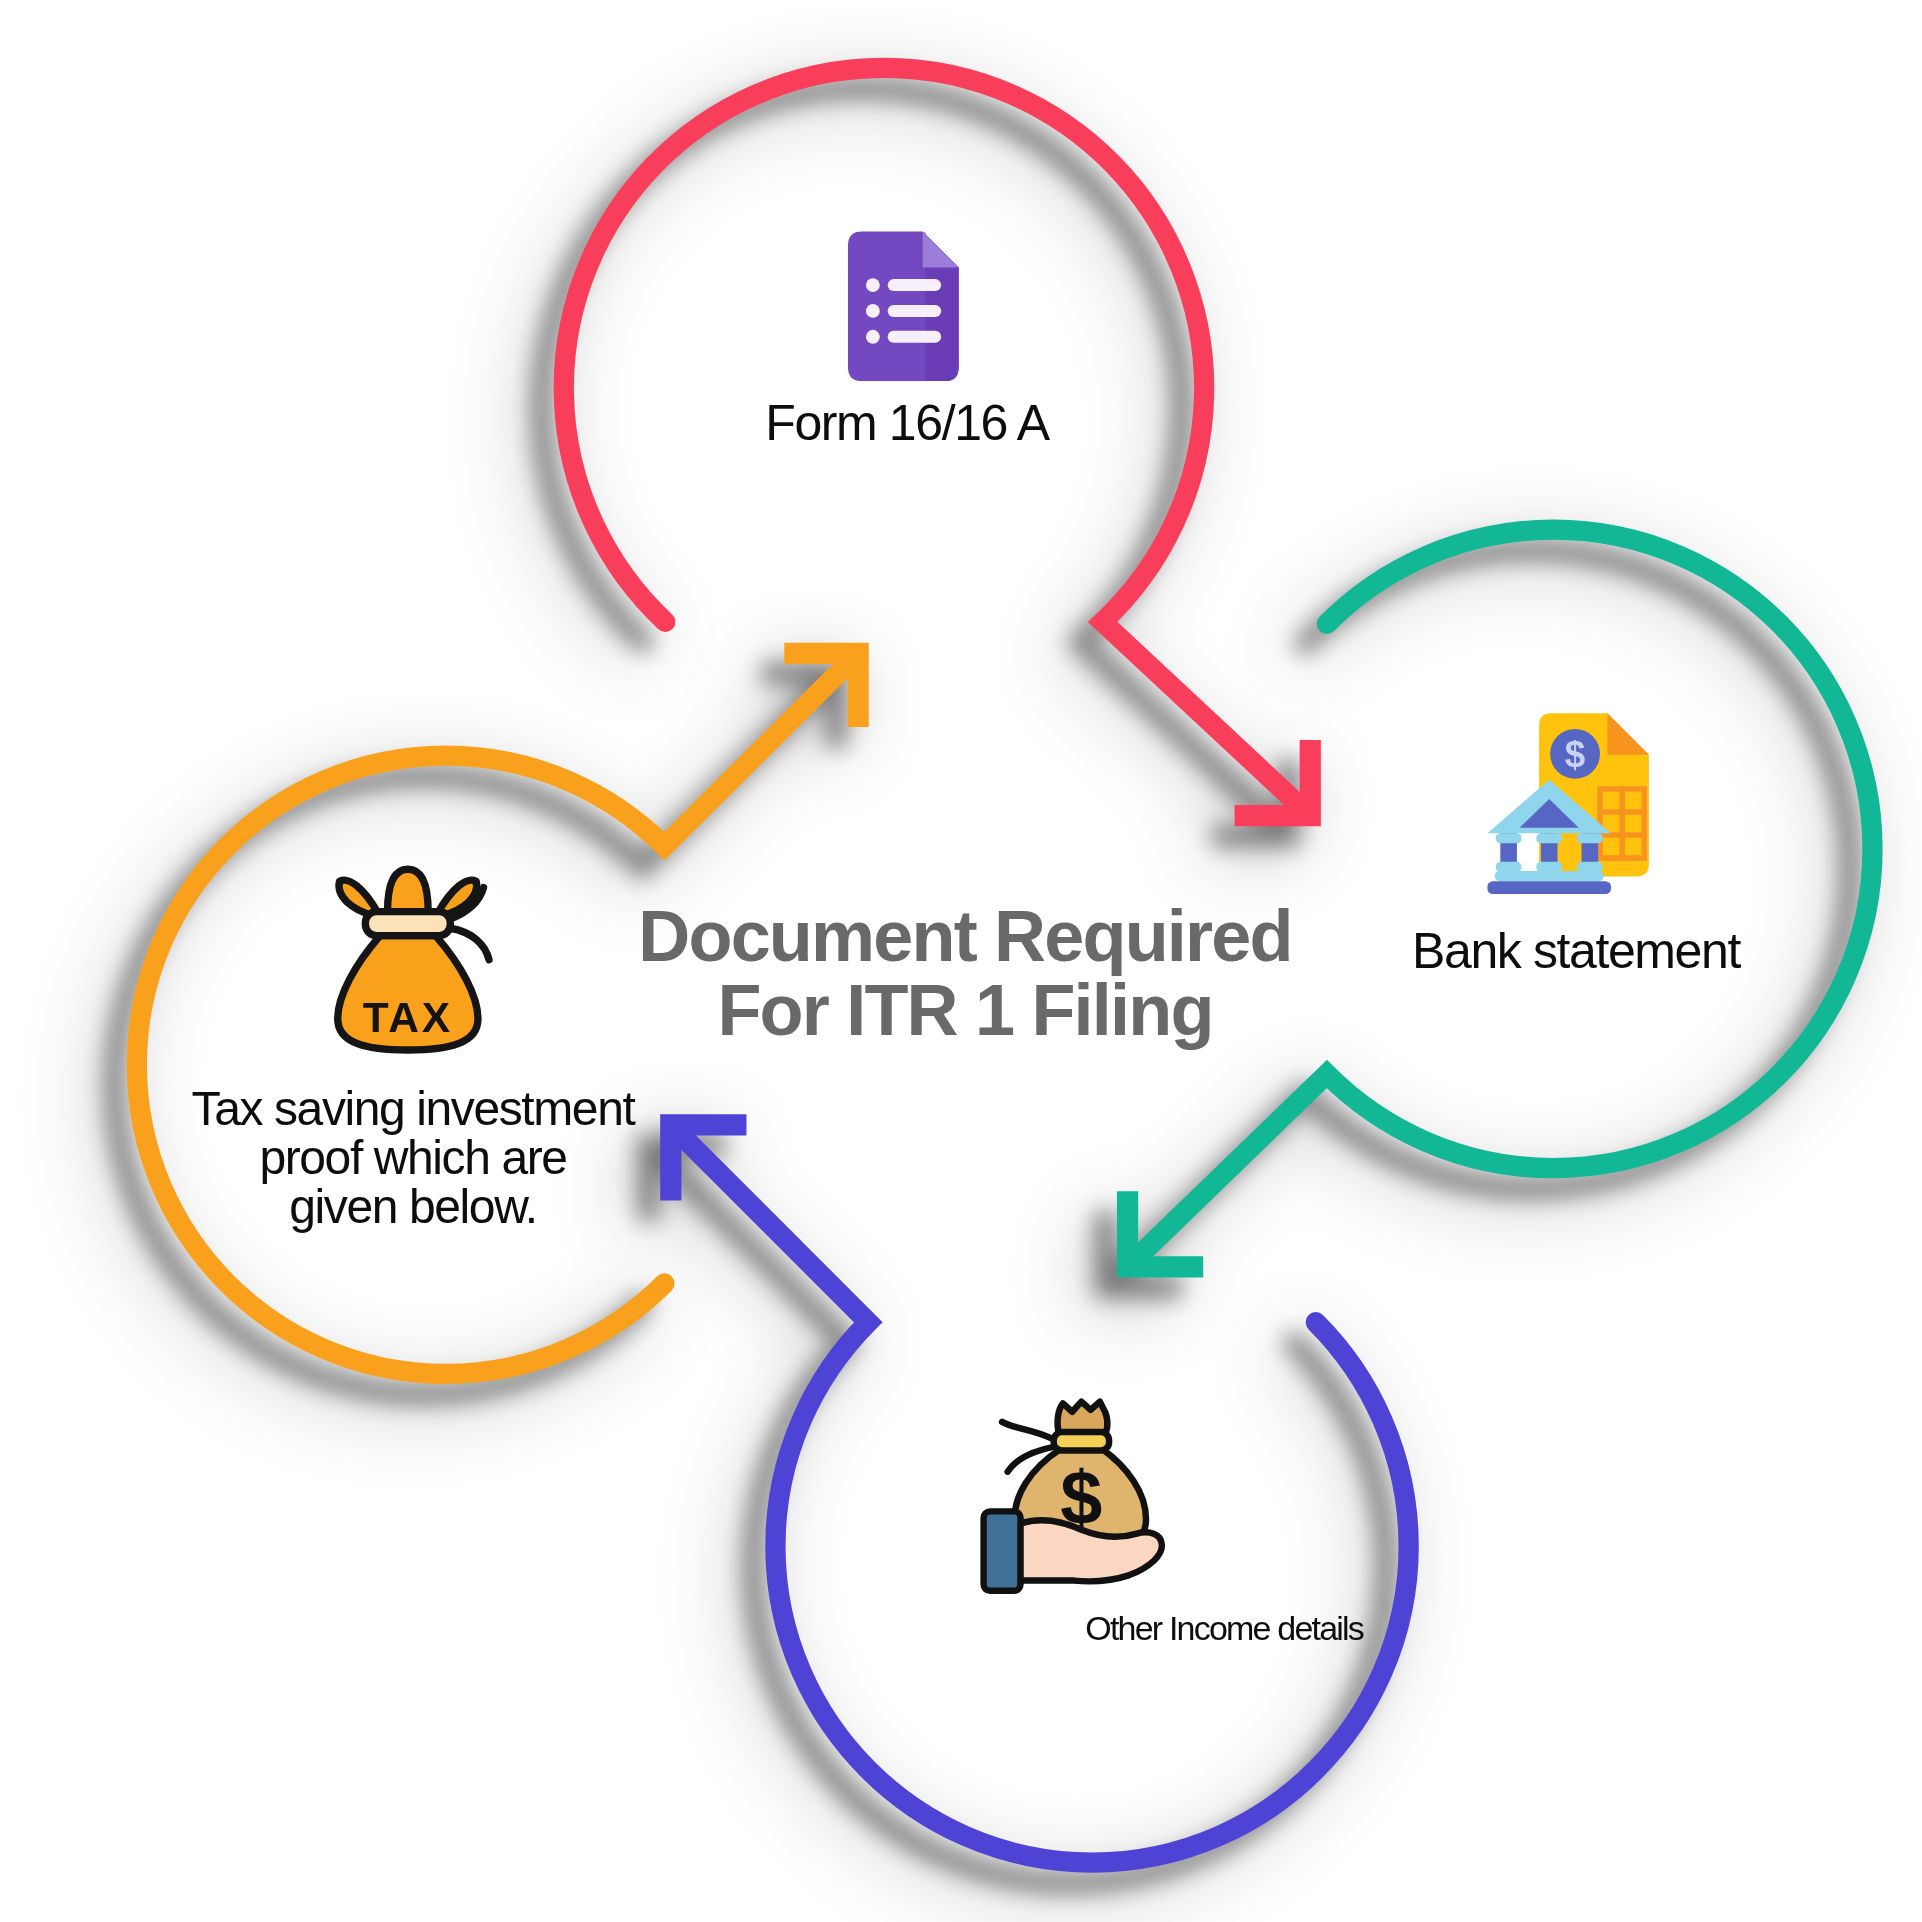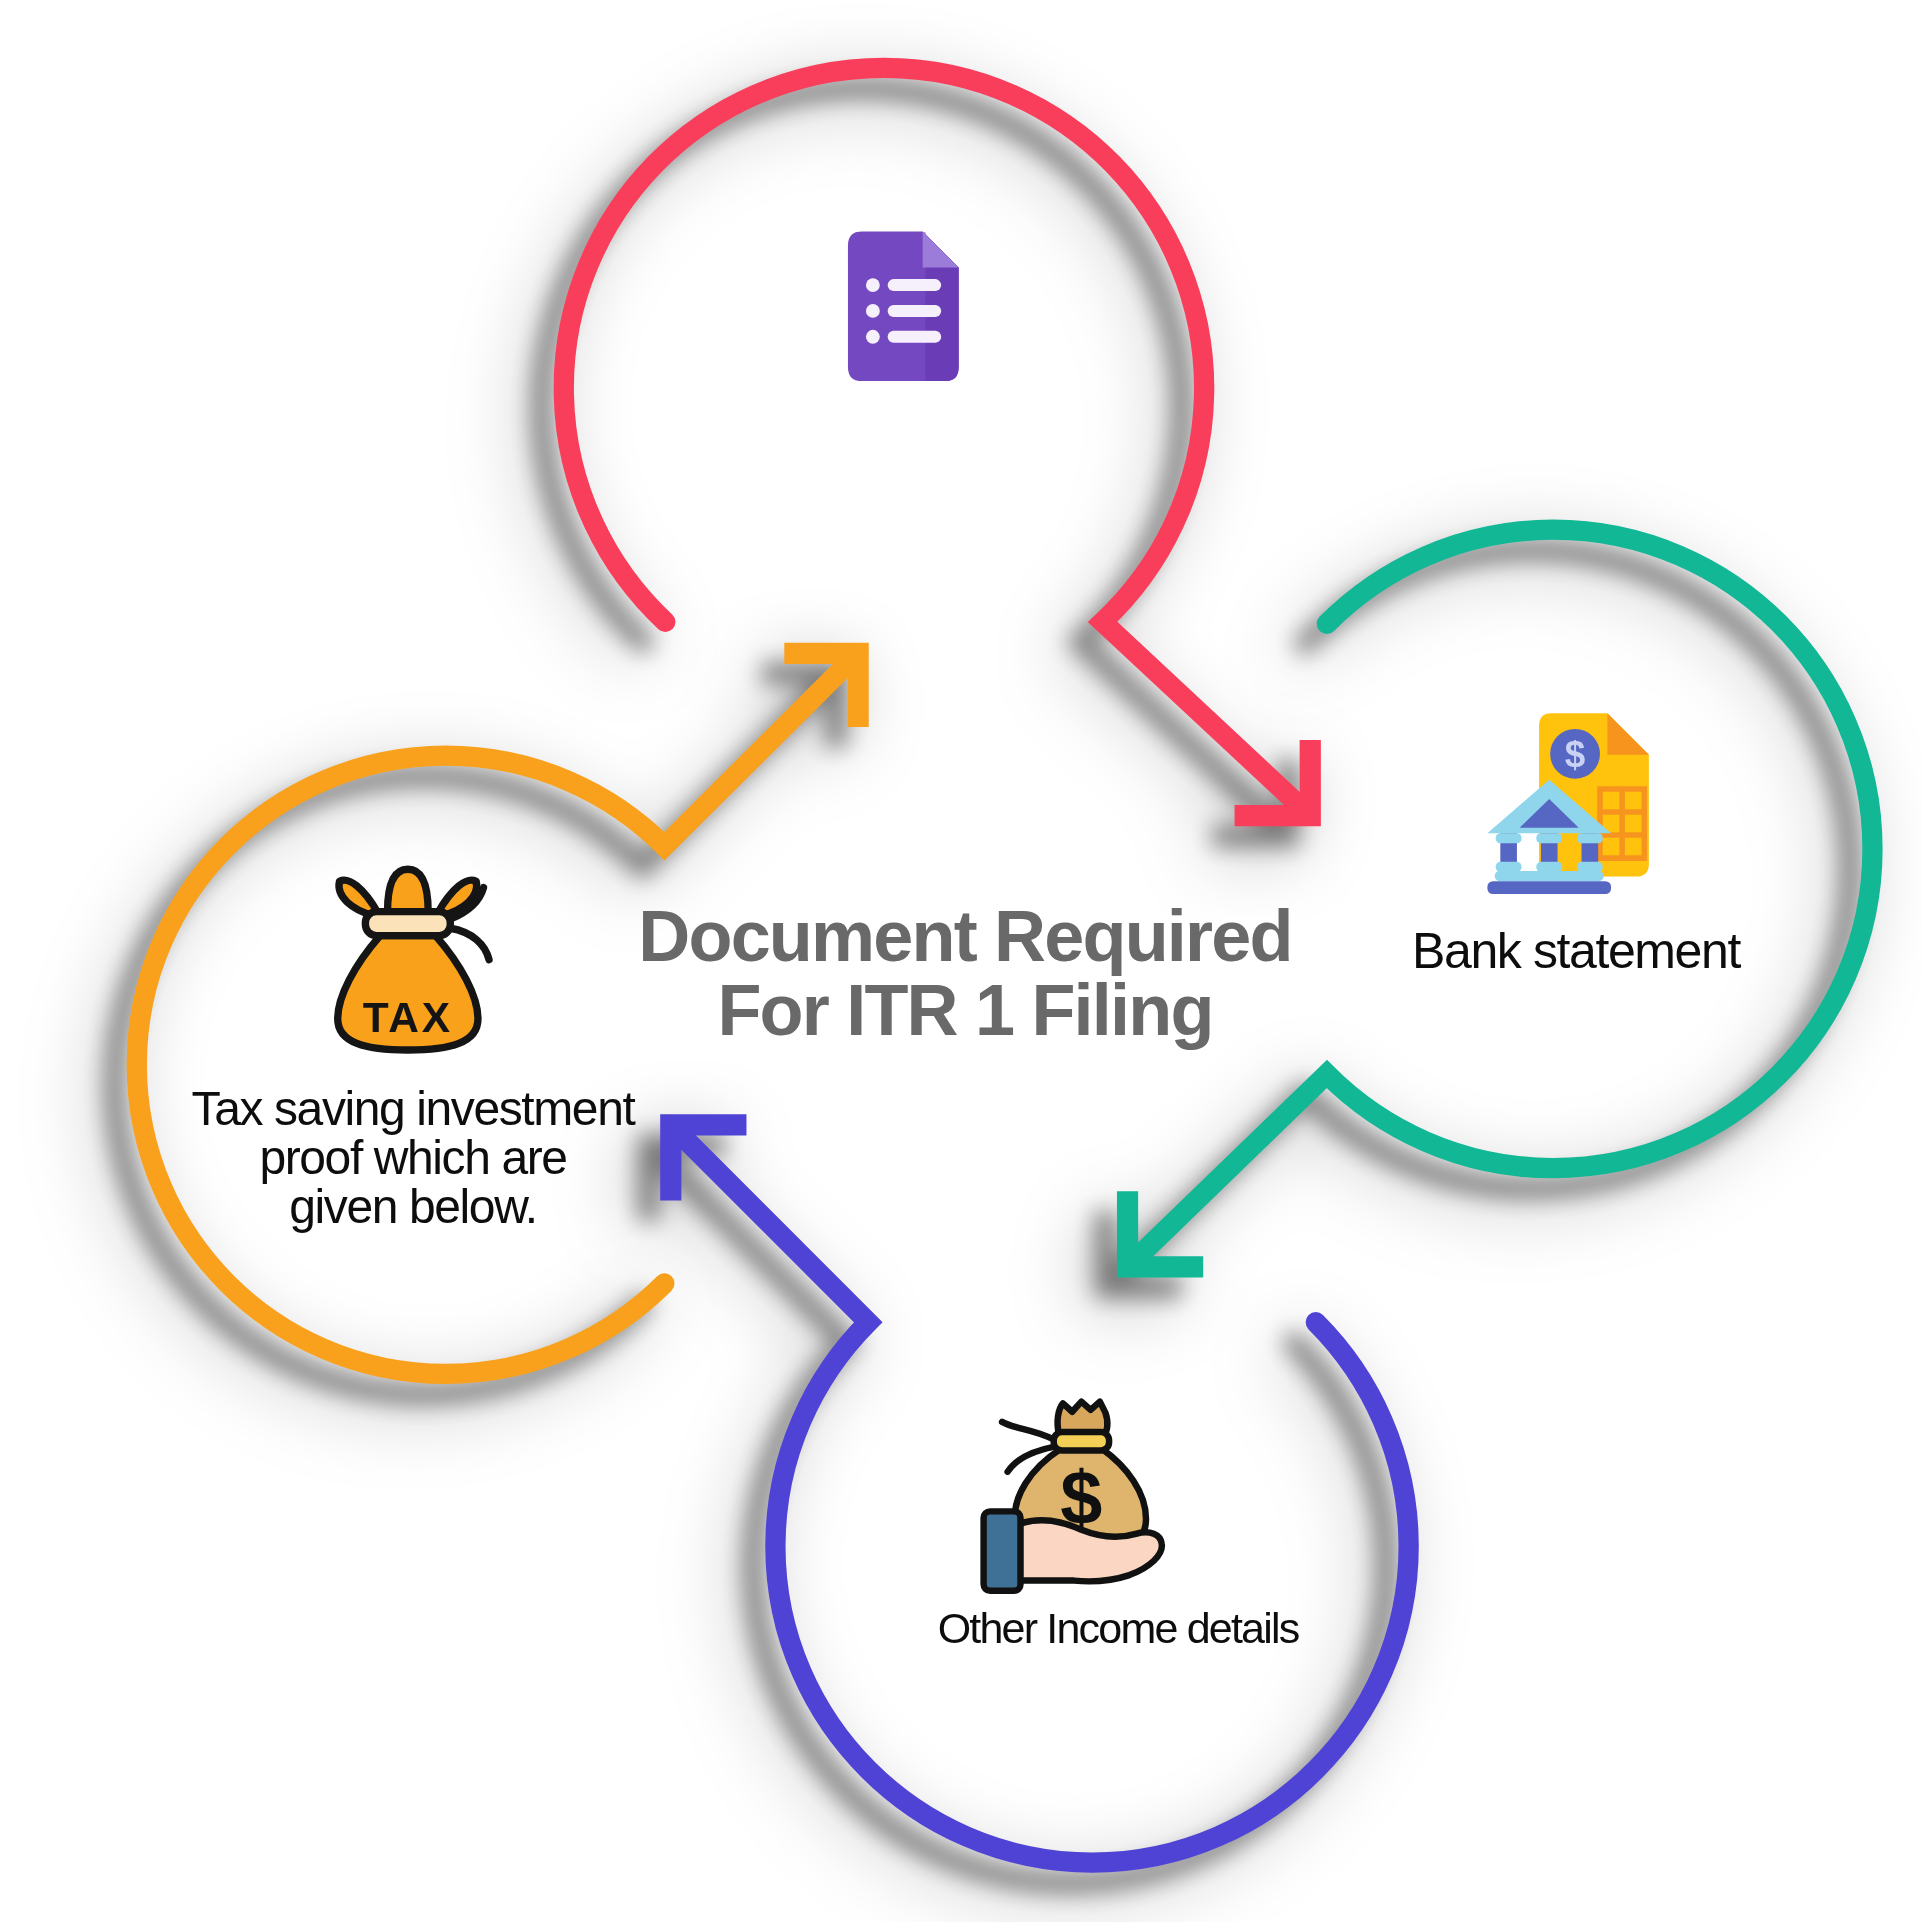--- a/index.html
+++ b/index.html
@@ -18,21 +18,21 @@
   .label {
     position:absolute;
     color:#0d0d0d;
     text-align:center;
     white-space:pre-line;
     letter-spacing:-1.4px;
   }
   .label.form   { left:630px;  top:398px;  width:554px; font-size:50px; line-height:50px; }
   .label.bank   { left:1299px; top:926px; width:554px; font-size:50px; line-height:50px; }
   .label.tax    { left:90px;   top:1084px; width:646px; font-size:48px; line-height:49px; }
-  .label.other  { left:841px;  top:1603px; width:554px; font-size:43px; line-height:50px; letter-spacing:-1.8px; }
+  .label.other  { left:809px;  top:1603px; width:554px; font-size:34px; line-height:50px; letter-spacing:-1.8px;text-align:right; }
 
   .title {
     position:absolute; left:596px; top:899px; width:738px;
     text-align:center; font-weight:bold; color:#696969;
     font-size:72px; line-height:74px; letter-spacing:-1.8px;
   }
 
   svg text { font-family:"Liberation Sans", sans-serif; font-weight:bold; }
 </style>
 </head>
@@ -124,20 +124,21 @@
       <path d="M 1104 1652 C 1126 1644 1150 1648 1172 1658 C 1192 1666 1212 1668 1232 1662 C 1246 1658 1258 1663 1259 1673 C 1261 1685 1246 1699 1224 1707 C 1206 1713 1184 1715 1164 1713 L 1104 1713 Z" fill="#fbd7c3"></path>
       <rect x="1066" y="1638" width="40" height="86" rx="7" fill="#3f7095"></rect>
     </g>
   </svg>
 
   <div class="title">
     <div>Document Required</div>
     <div>For ITR 1 Filing</div>
   </div>
 
+  <div class="label form">Form 16/16 A</div>
   <div class="label tax">Tax saving investment
 proof which are
 given below.</div>
   <div class="label bank">Bank statement</div>
   <div class="label other">Other Income details</div>
 
 </div>
 
 
 </body></html>

